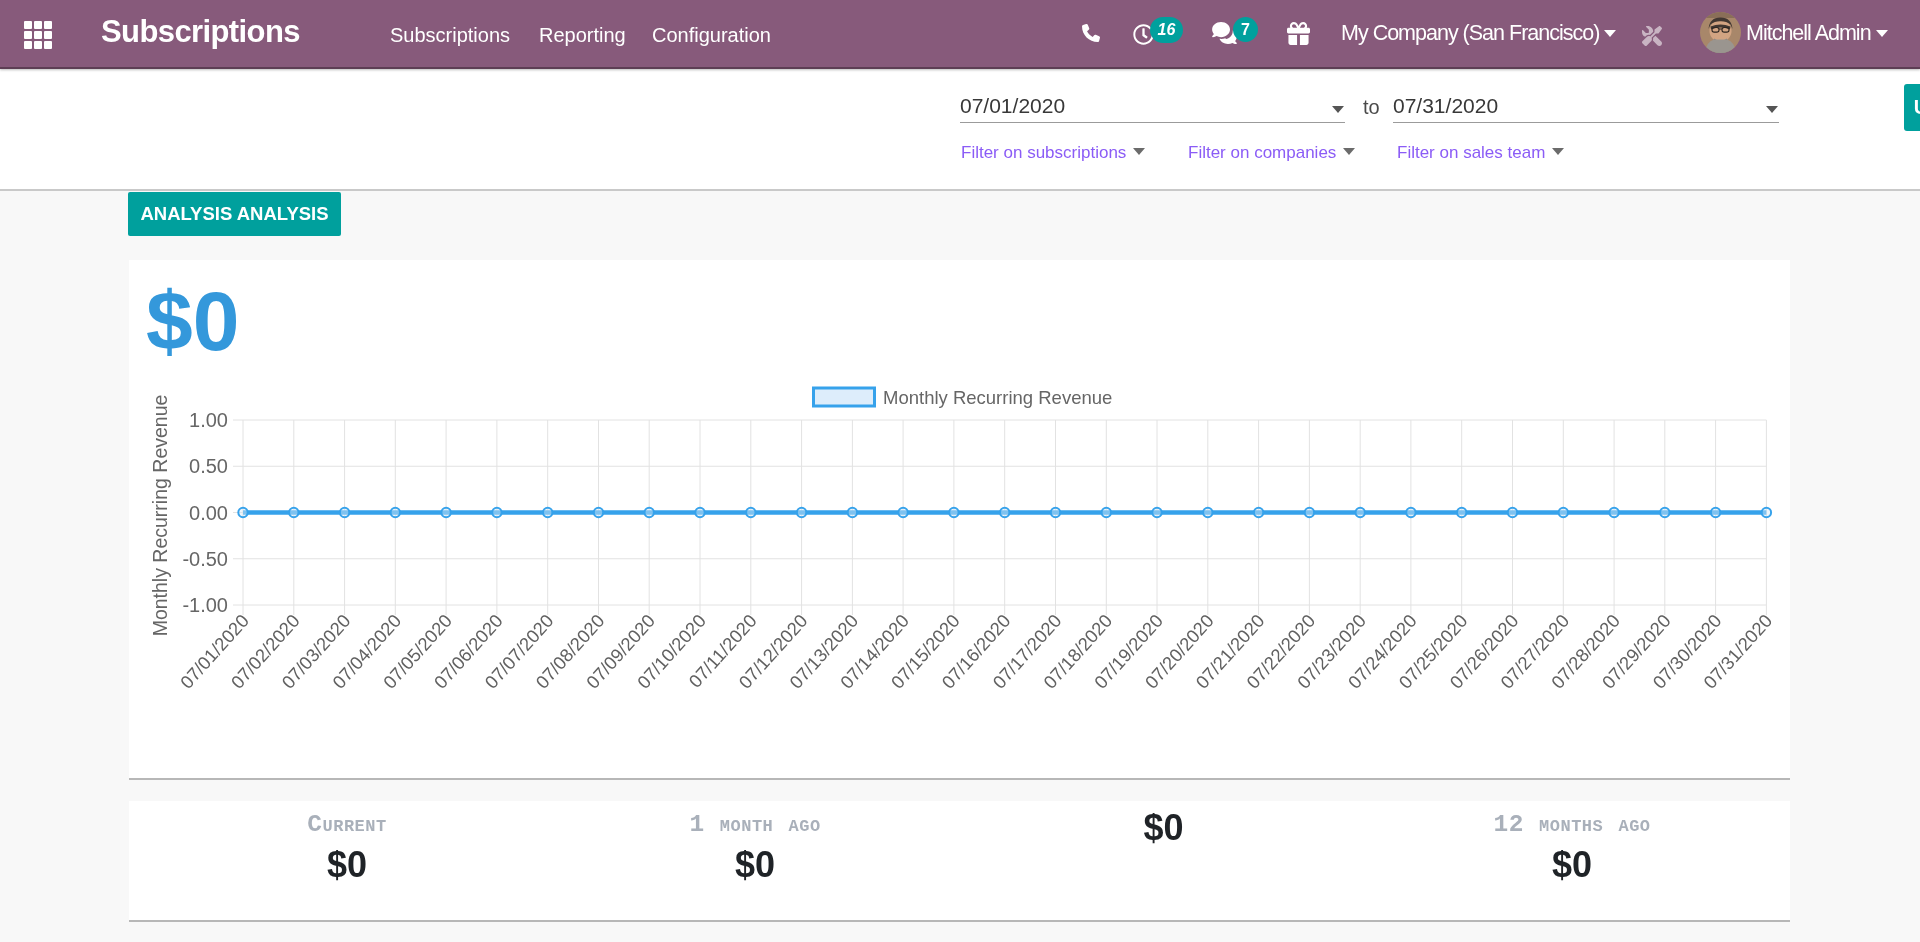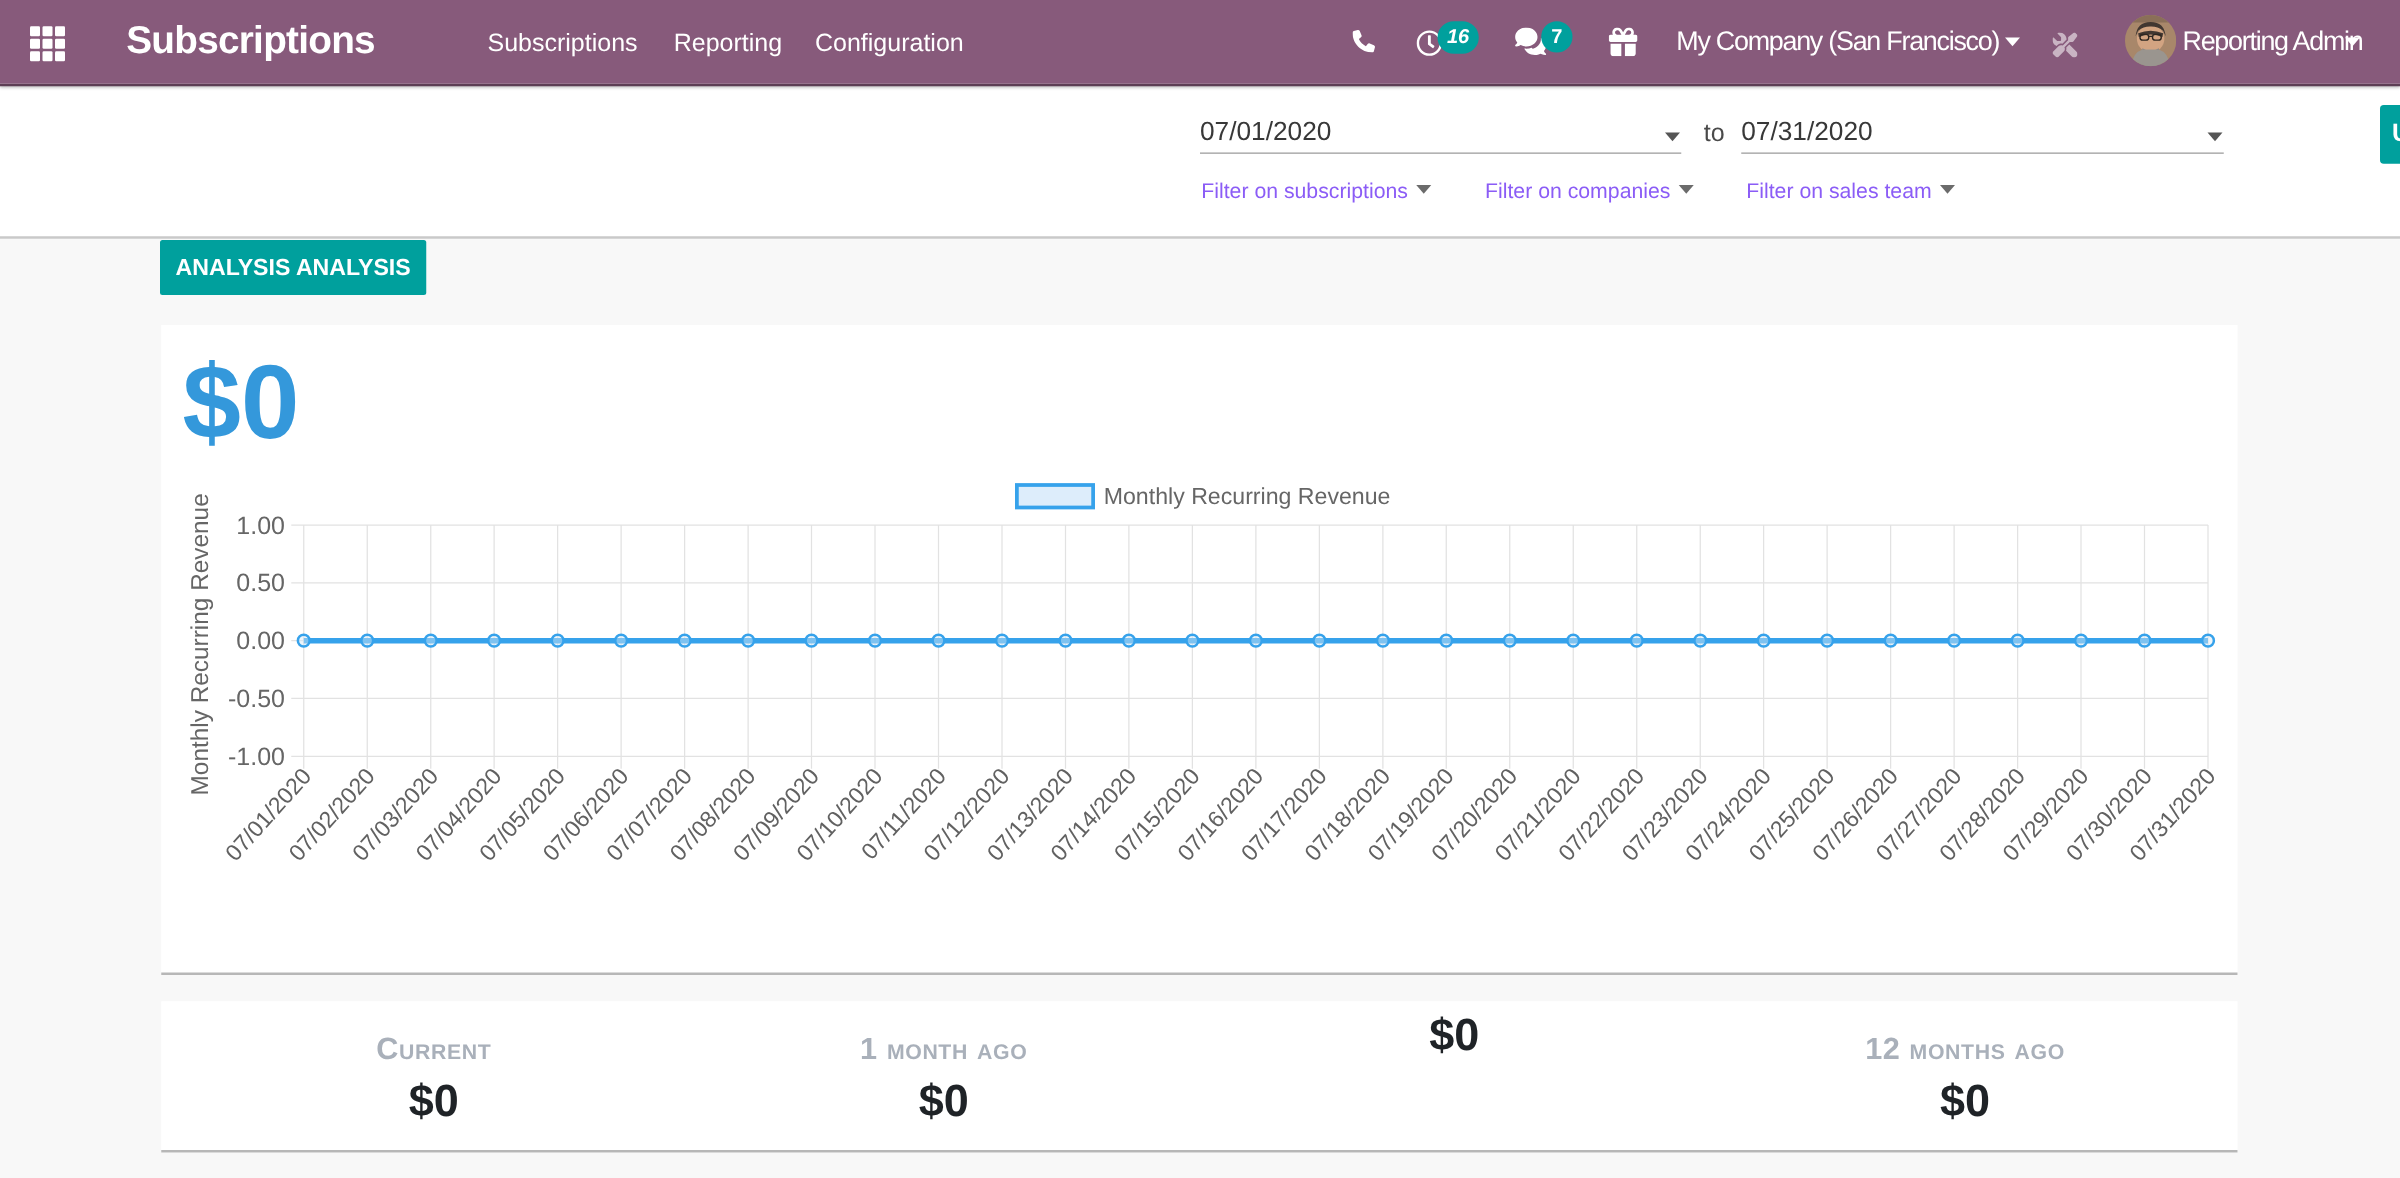--- a/index.html
+++ b/index.html
@@ -30,21 +30,21 @@
 .updatebtn { position:absolute; left:1904px; top:15px; width:100px; height:47px; background:#00A09D; color:#fff; font-weight:700; font-size:20px; text-align:center; line-height:47px; border-radius:3px; }
 .filter { position:absolute; top:74px; font-size:17px; color:#8b5cf6; white-space:nowrap; }
 .filter .c { display:inline-block; vertical-align:middle; margin-left:7px; margin-top:-4px; width:0; height:0; border-left:6px solid transparent; border-right:6px solid transparent; border-top:7.5px solid #6b6b6b; }
 
 
 .anabtn { position:absolute; left:128px; top:192px; width:213px; height:44px; background:#00A09D; color:#fff; font-weight:700; font-size:18.5px; text-align:center; line-height:44px; border-radius:2px; }
 .card1 { position:absolute; left:129px; top:260px; width:1661px; height:520px; background:#fff; border-bottom:2px solid #b7b7b7; }
 .bignum { position:absolute; left:17px; top:19px; font-size:84px; font-weight:700; color:#3498db; line-height:1; }
 .card2 { position:absolute; left:129px; top:801px; width:1661px; height:121px; background:#fff; border-bottom:2px solid #b7b7b7; }
 .statcol { position:absolute; top:0; width:408px; text-align:center; }
-.stathead { margin-top:25px; font-size:24.5px; font-weight:700; font-variant:small-caps; color:#a9b0ba; letter-spacing:0.5px; }
+.stathead { margin-top:10px; font-size:24.5px; font-weight:700; font-variant:small-caps; color:#a9b0ba; letter-spacing:0.5px;font-family:Liberation Mono, monospace; }
 .statval { margin-top:6px; font-size:36px; font-weight:700; color:#1f2327; }
 </style>
 </head>
 <body>
 
 <div class="navline"></div>
 <div class="navbar">
   <div class="abs gridicon">
     <div style="left:0;top:0"></div>
       <div style="left:10px;top:0"></div>
@@ -98,21 +98,21 @@
       <circle cx="20.5" cy="19" r="11" fill="#d2a482"></circle>
       <path d="M8.5 17 Q9.5 5.5 20.5 5.5 Q31.5 5.5 32.5 17 L30.5 12.5 Q26 9 20.5 9.2 Q15 9 10.5 12.5 Z" fill="#413731"></path>
       <path d="M10.5 14.5 Q20.5 10.5 30.5 14.5 L30 17.5 Q20.5 13.5 11 17.5 Z" fill="#413731"></path>
       <rect x="12" y="15.5" width="7" height="4.6" rx="2.2" fill="none" stroke="#2e2722" stroke-width="1.1"></rect>
       <rect x="22" y="15.5" width="7" height="4.6" rx="2.2" fill="none" stroke="#2e2722" stroke-width="1.1"></rect>
       <line x1="19" y1="17" x2="22" y2="17" stroke="#2e2722" stroke-width="1"></line>
       <path d="M14 26.5 Q20.5 31 27 26.5 L29.5 41 L11.5 41 Z" fill="#87837e"></path>
       <path d="M5 41 Q6 30 14 27.5 L27 27.5 Q35 30 36 41 Z" fill="#9a958f"></path>
     </g>
   </svg>
-  <div class="abs navtext" style="left:1746px;top:21px;">Reporting Admin</div>
+  <div class="abs navtext" style="left:1746px;top:21px;">Mitchell Admin</div>
   <div class="navcaret" style="left:1876px;top:30px;"></div>
 </div>
 
 <div class="cpanel">
   <div class="dateinput" style="left:960px;top:25px;width:385px;">07/01/2020</div>
   <div class="caret-dark" style="left:1332px;top:37px;"></div>
   <div class="tolabel">to</div>
   <div class="dateinput" style="left:1393px;top:25px;width:386px;">07/31/2020</div>
   <div class="caret-dark" style="left:1766px;top:37px;"></div>
   <div class="updatebtn">UPDATE</div>

